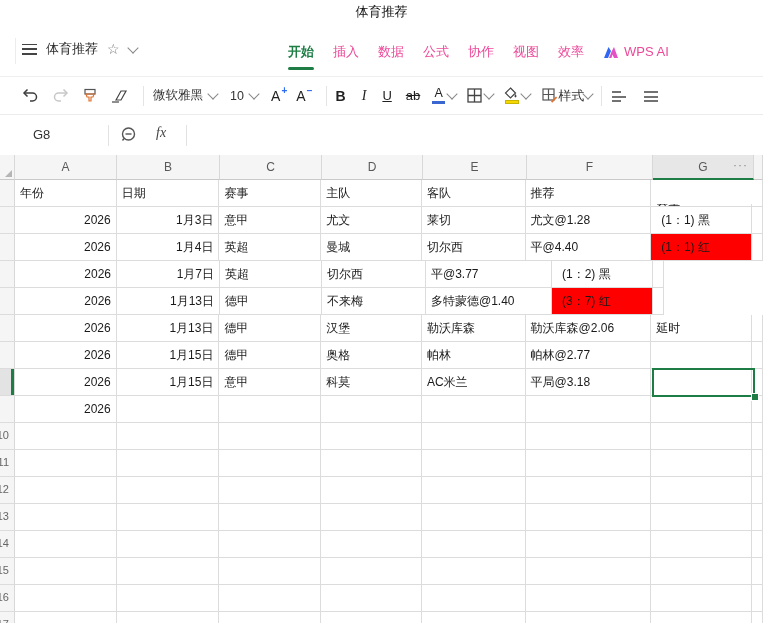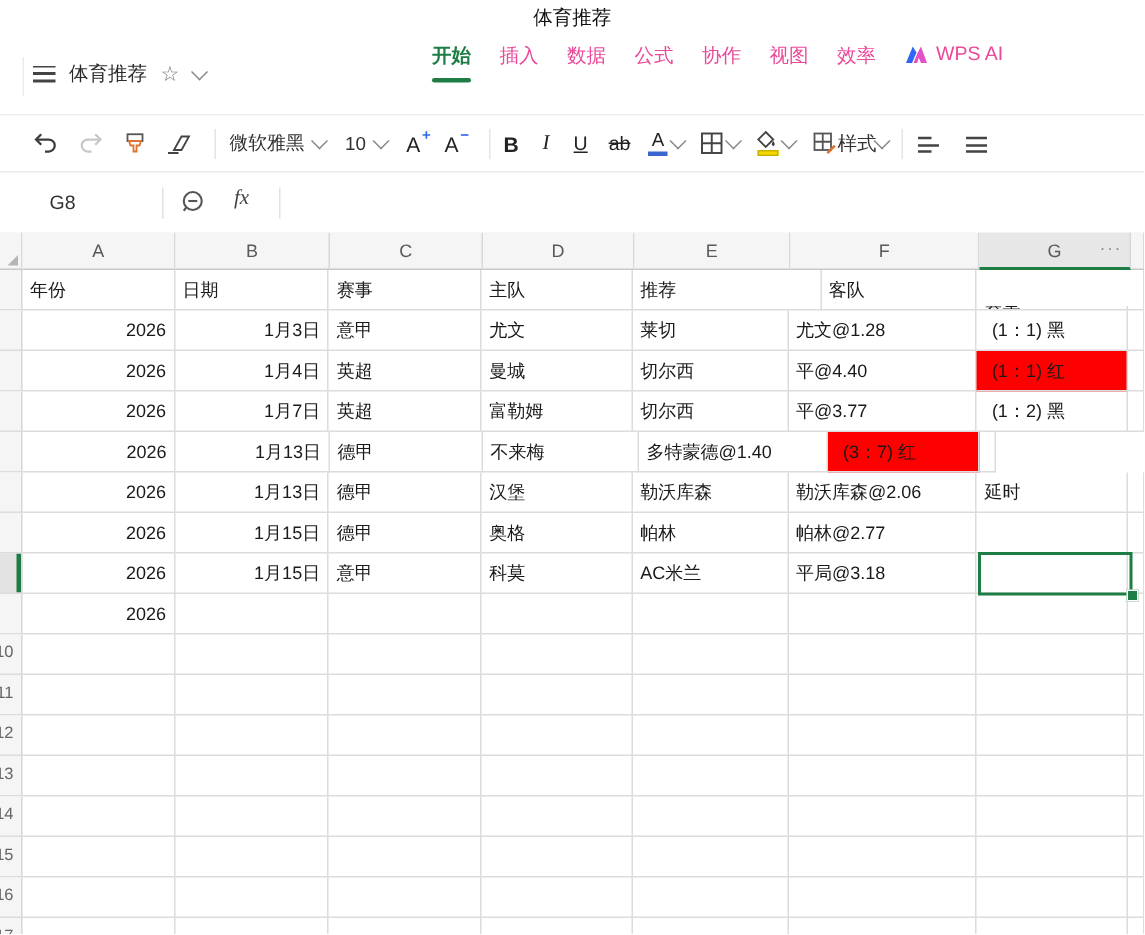--- a/index.html
+++ b/index.html
@@ -10,21 +10,21 @@
   
   .menubar{position:absolute;top:28px;left:0;width:763px;height:47px;background:#fff;}
   .menu-left{position:absolute;left:22px;top:12px;display:flex;align-items:center;gap:9px;}
   .left-divider{position:absolute;left:15px;top:10px;width:1px;height:26px;background:#ececec;}
   .hamburger{width:15px;height:11px;display:flex;flex-direction:column;justify-content:space-between;cursor:pointer;}
   .hamburger i{display:block;height:1.6px;background:#444;}
   .docname{font-size:13px;color:#2b2b2b;}
   .star{font-size:14px;color:#777;line-height:1;}
   .chev{width:7px;height:7px;border-right:1.4px solid #888;border-bottom:1.4px solid #888;
         transform:rotate(45deg);margin-top:-3px;display:inline-block;}
-  .tabs{position:absolute;left:288px;top:0;height:47px;display:flex;gap:19px;align-items:flex-start;}
+  .tabs{position:absolute;left:288px;top:0;height:47px;display:flex;gap:19px;align-items:center;}
   .tab{position:relative;font-size:13px;color:#ec4899;cursor:pointer;white-space:nowrap;}
   .tab.active{color:#1d7d45;font-weight:bold;}
   .tab.active::after{content:"";position:absolute;left:0;right:0;bottom:-9px;height:3px;background:#1d7d45;border-radius:2px;}
   .tab-ai{display:flex;align-items:center;gap:5px;}
   
   .toolbar{position:absolute;top:76px;left:0;width:763px;height:39px;background:#fff;
            border-top:1px solid #efefef;border-bottom:1px solid #ececec;
            display:flex;align-items:center;padding-left:22px;box-sizing:border-box;}
   .tbtn{display:flex;align-items:center;justify-content:center;cursor:pointer;flex:none;}
   .tdiv{width:1px;height:20px;background:#e4e4e4;margin:0 9px;flex:none;}
@@ -223,22 +223,22 @@
         <div class="colhdr cur" style="width: 101px;">G<span class="more">···</span></div>
         <div class="colhdr" style="width: 9px;"></div>
       </div>
     <div id="gridrows">
         <div class="grow">
           <div class="rowhdr"></div>
           <div class="cell" style="width: 102px;">年份</div>
           <div class="cell" style="width: 103px;">日期</div>
           <div class="cell" style="width: 102px;">赛事</div>
           <div class="cell" style="width: 101px;">主队</div>
+          <div class="cell" style="width: 104px;">客队</div>
           <div class="cell" style="width: 126px;">推荐</div>
-          <div class="cell" style="width: 104px;">客队</div>
           <div class="cell" style="width: 101px; margin-top: 24px;">赛果</div>
           <div class="cell" style="width: 9px;"></div>
         </div>
         <div class="grow">
           <div class="rowhdr"></div>
           <div class="cell num" style="width: 102px;">2026</div>
           <div class="cell num" style="width: 103px;">1月3日</div>
           <div class="cell" style="width: 102px;">意甲</div>
           <div class="cell" style="width: 101px;">尤文</div>
           <div class="cell" style="width: 104px;">莱切</div>
@@ -255,21 +255,20 @@
           <div class="cell" style="width: 104px;">切尔西</div>
           <div class="cell" style="width: 126px;">平@4.40</div>
           <div class="cell red indent" style="width: 101px;">(1：1) 红</div>
           <div class="cell" style="width: 9px;"></div>
         </div>
         <div class="grow">
           <div class="rowhdr"></div>
           <div class="cell num" style="width: 102px;">2026</div>
           <div class="cell num" style="width: 103px;">1月7日</div>
           <div class="cell" style="width: 102px;">英超</div>
-          <div class="cell" style="width: 101px;">富勒姆</div>
           <div class="cell" style="width: 104px;">切尔西</div>
           <div class="cell" style="width: 126px;">平@3.77</div>
           <div class="cell indent" style="width: 101px;">(1：2) 黑</div>
           <div class="cell" style="width: 9px;"></div>
         </div>
         <div class="grow">
           <div class="rowhdr"></div>
           <div class="cell num" style="width: 102px;">2026</div>
           <div class="cell num" style="width: 103px;">1月13日</div>
           <div class="cell" style="width: 102px;">德甲</div>

